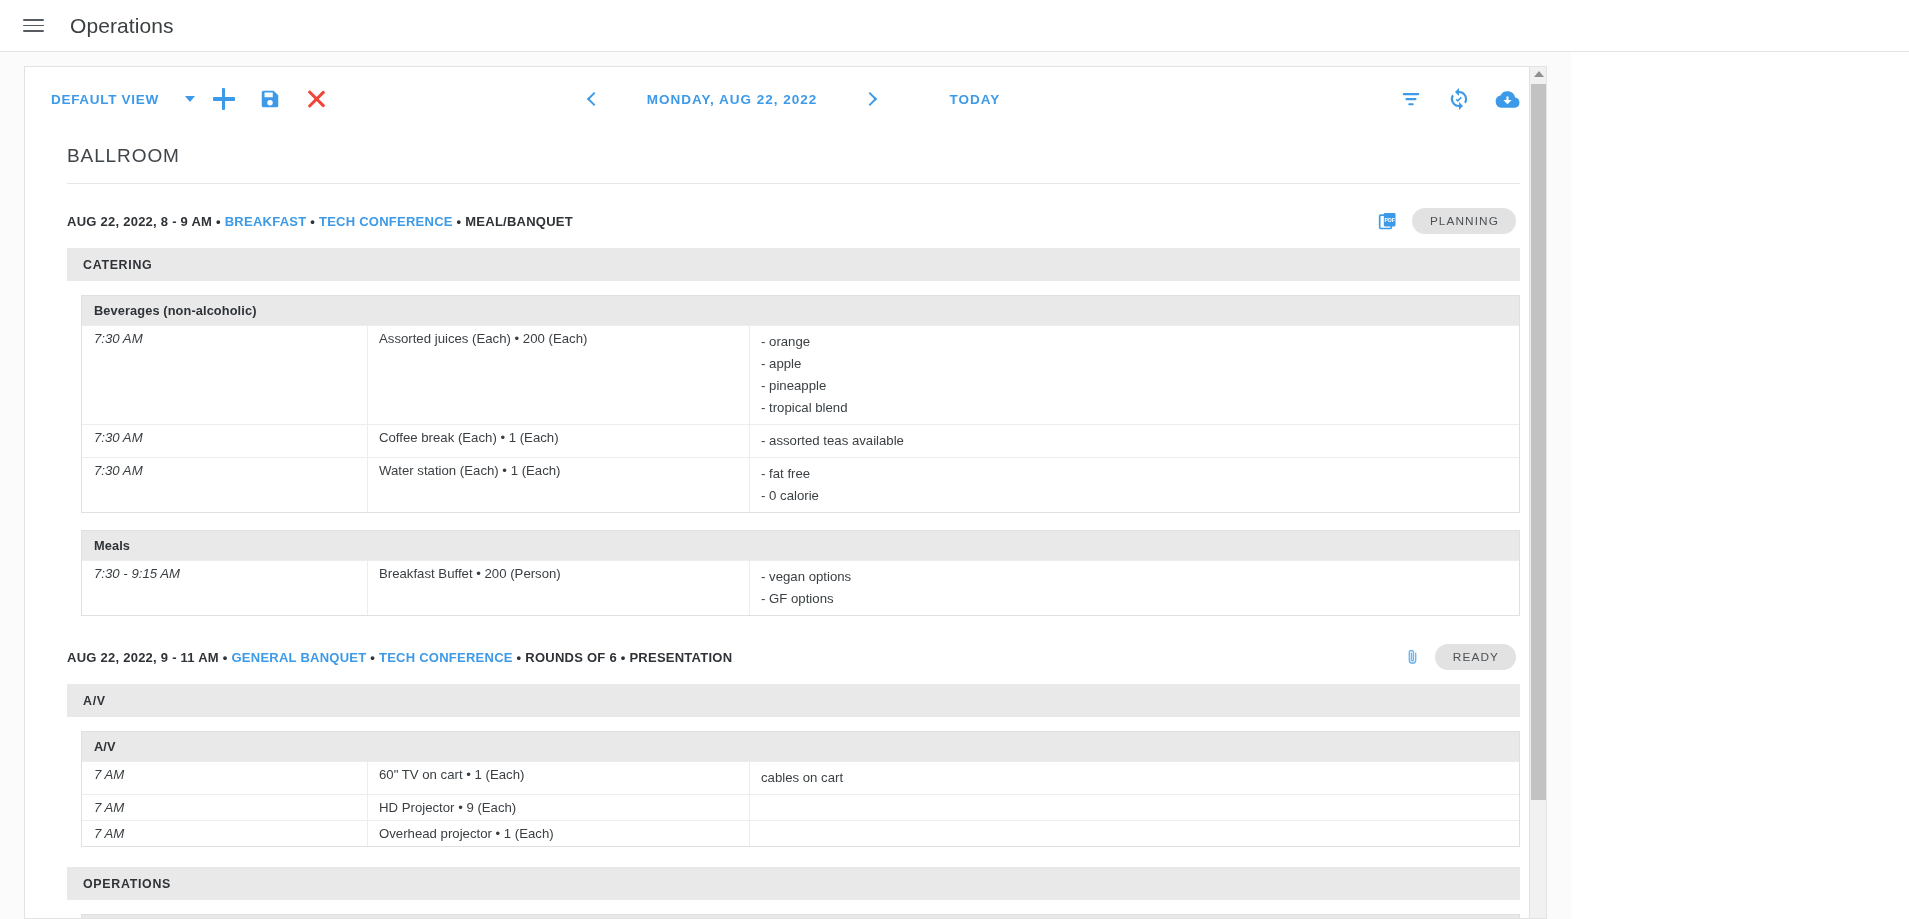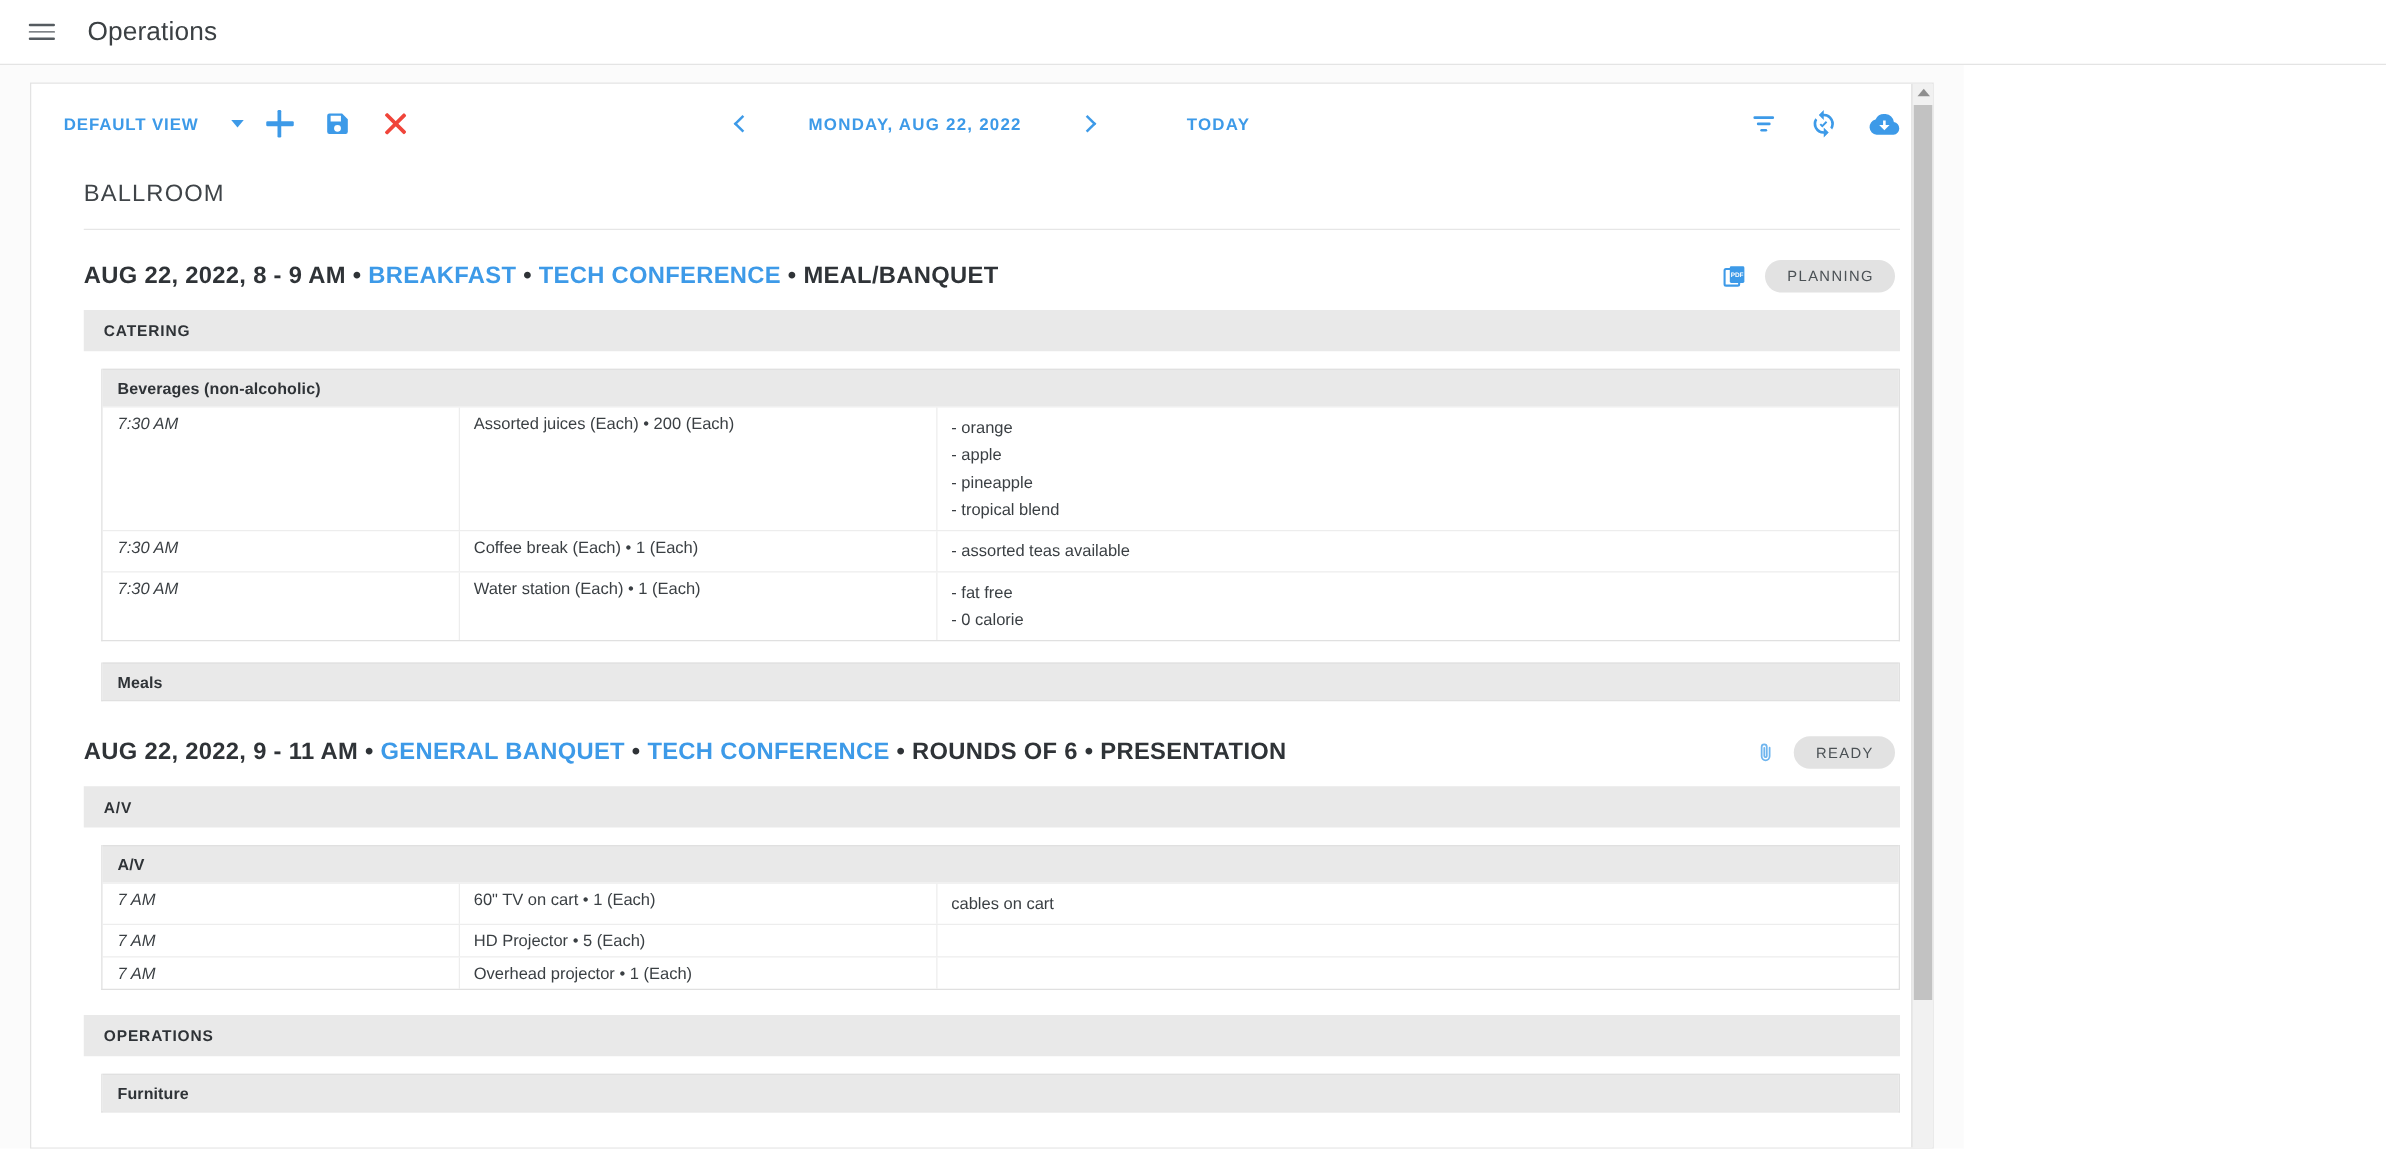--- a/index.html
+++ b/index.html
@@ -178,21 +178,21 @@
 
   
   .event { padding-top: 24px; }
   .event-header {
     display: flex; align-items: center;
     padding: 0 4px 0 16px;
     margin-bottom: 14px;
     min-height: 26px;
   }
   .event-meta {
-    font-size: 19px;
+    font-size: 13px;
     font-weight: 700;
     color: #2f3337;
     letter-spacing: 0.25px;
     white-space: nowrap;
   }
   .event-meta .lnk {
     color: #3d9ae8;
     cursor: pointer;
   }
   .event-meta .sep { color: #2f3337; }
@@ -415,20 +415,28 @@
               <div class="c-item">Water station (Each) • 1 (Each)</div>
               <div class="c-notes">
                 <div>- fat free</div>
                 <div>- 0 calorie</div>
               </div>
             </div>
           </div>
 
           <div class="subtable" style="margin-top:17px;">
             <div class="sub-head">Meals</div>
+            <div class="srow">
+              <div class="c-time">7:30 - 9:15 AM</div>
+              <div class="c-item">Breakfast Buffet • 200 (Person)</div>
+              <div class="c-notes">
+                <div>- vegan options</div>
+                <div>- GF options</div>
+              </div>
+            </div>
           </div>
         </div>
 
         <div class="event" style="padding-top:28px;">
           <div class="event-header">
             <div class="event-meta"><span>AUG 22, 2022, 9 - 11 AM</span><span class="sep"> • </span><span class="lnk">GENERAL BANQUET</span><span class="sep"> • </span><span class="lnk">TECH CONFERENCE</span><span class="sep"> • </span><span>ROUNDS OF 6</span><span class="sep"> • </span><span>PRESENTATION</span></div>
             <div class="event-right">
               <svg width="17" height="20" viewBox="0 0 24 24">
                 <path fill="none" stroke="#6fb5ee" stroke-width="2" stroke-linecap="round" d="M16.5 6.5v9.8a4.5 4.5 0 0 1-9 0V5.8a2.9 2.9 0 0 1 5.8 0v10.1a1.4 1.4 0 0 1-2.8 0V6.7"></path>
               </svg>
@@ -443,21 +451,21 @@
 
             <div class="srow">
               <div class="c-time">7 AM</div>
               <div class="c-item">60" TV on cart • 1 (Each)</div>
               <div class="c-notes">
                 <div>cables on cart</div>
               </div>
             </div>
             <div class="srow">
               <div class="c-time">7 AM</div>
-              <div class="c-item">HD Projector • 5 (Each)</div>
+              <div class="c-item">HD Projector • 9 (Each)</div>
               <div class="c-notes"></div>
             </div>
             <div class="srow">
               <div class="c-time">7 AM</div>
               <div class="c-item">Overhead projector • 1 (Each)</div>
               <div class="c-notes"></div>
             </div>
           </div>
 
           <div class="cat-bar" style="margin-top:20px;">OPERATIONS</div>

